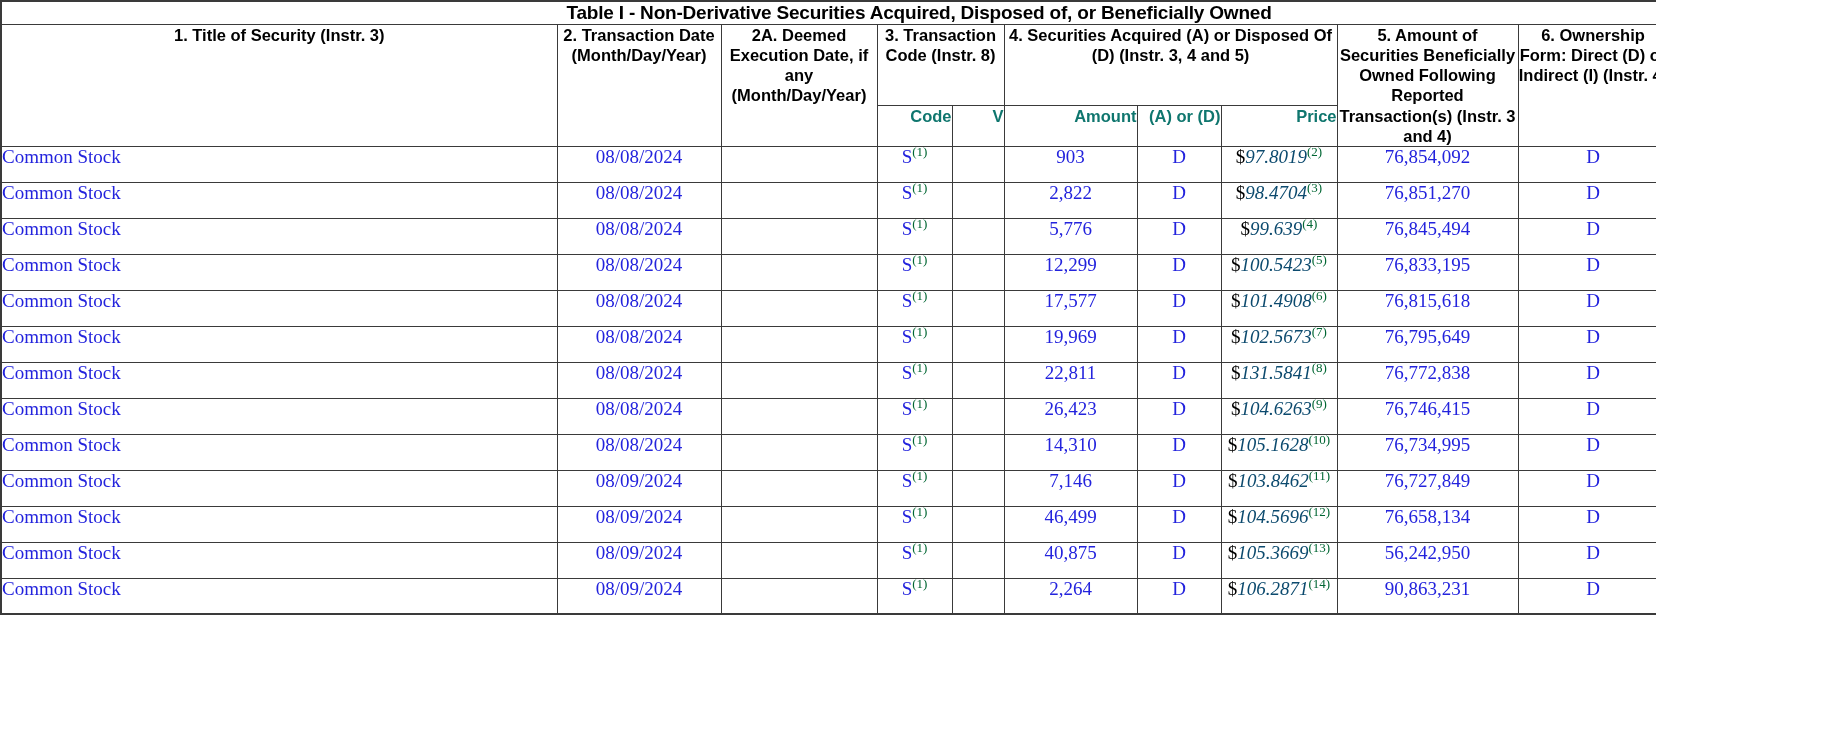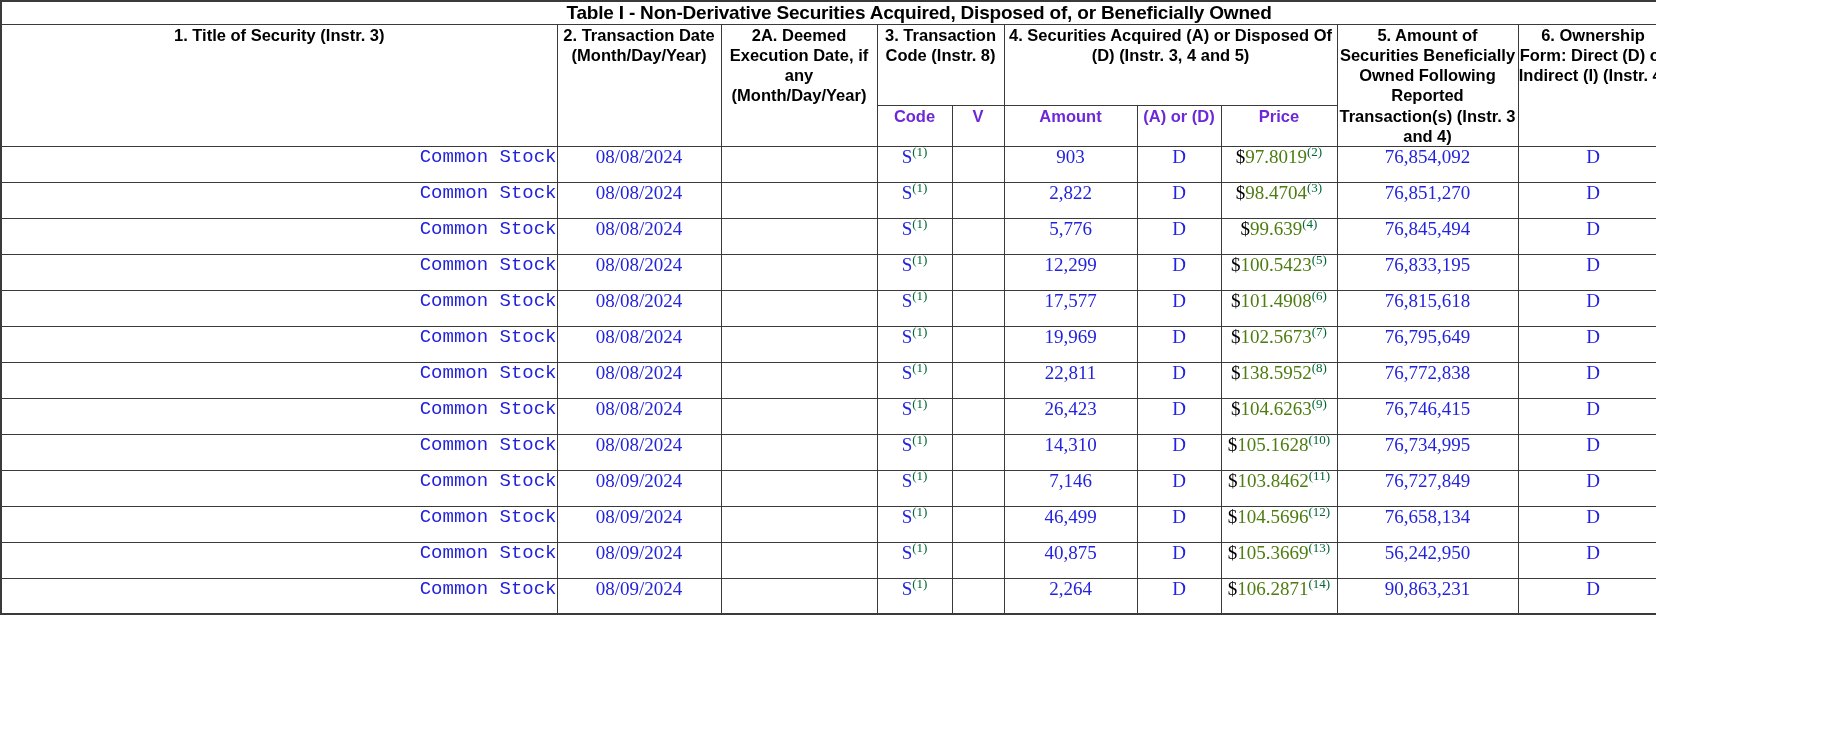--- a/index.html
+++ b/index.html
@@ -49,45 +49,45 @@
     color: #000000;
     padding: 6px 5px 6px 6px;
     text-align: center;
     vertical-align: top;
     font-family: "Liberation Sans", sans-serif;
   }
   .subhdr {
     font-weight: bold;
     font-size: 16.5px;
     line-height: 1.22;
-    color: #6d28d9;
+    color: #0f766e;
     padding: 6px 5px 6px 6px;
-    text-align: center;
+    text-align: right;
     vertical-align: top;
     font-family: "Liberation Sans", sans-serif;
   }
   .cell {
     font-family: "Liberation Serif", serif;
     font-size: 19px;
     color: #2323dd;
     padding: 8px 7px 9px 7px;
     vertical-align: middle;
     height: 36px;
     line-height: 1.1;
   }
-  .c-left  { text-align: right; font-family: Liberation Mono, monospace; }
+  .c-left  { text-align: left; }
   .c-center{ text-align: center; }
   .fn {
     color: #006633;
     font-size: 13px;
     vertical-align: super;
     line-height: 0;
   }
   .dollar { color: #000000; }
-  .amt { color: #4d7c0f; }
+  .amt { color: #0c4a6e; font-style: italic; }
   .code-letter { color: #2323dd; }
   
 </style>
 </head>
 <body>
 
 <div class="page">
   <table class="form4">
     <colgroup>
       <col style="width:556px">
@@ -208,21 +208,21 @@
           <td class="cell c-center">&nbsp;</td>
         </tr>
         <tr>
           <td class="cell c-left">Common Stock</td>
           <td class="cell c-center">08/08/2024</td>
           <td class="cell c-center">&nbsp;</td>
           <td class="cell c-center"><span class="code-letter">S</span><span class="fn">(1)</span></td>
           <td class="cell c-center">&nbsp;</td>
           <td class="cell c-center">22,811</td>
           <td class="cell c-center">D</td>
-          <td class="cell c-center"><span class="dollar">$</span><span class="amt">138.5952</span><span class="fn">(8)</span></td>
+          <td class="cell c-center"><span class="dollar">$</span><span class="amt">131.5841</span><span class="fn">(8)</span></td>
           <td class="cell c-center">76,772,838</td>
           <td class="cell c-center">D</td>
           <td class="cell c-center">&nbsp;</td>
         </tr>
         <tr>
           <td class="cell c-left">Common Stock</td>
           <td class="cell c-center">08/08/2024</td>
           <td class="cell c-center">&nbsp;</td>
           <td class="cell c-center"><span class="code-letter">S</span><span class="fn">(1)</span></td>
           <td class="cell c-center">&nbsp;</td>

